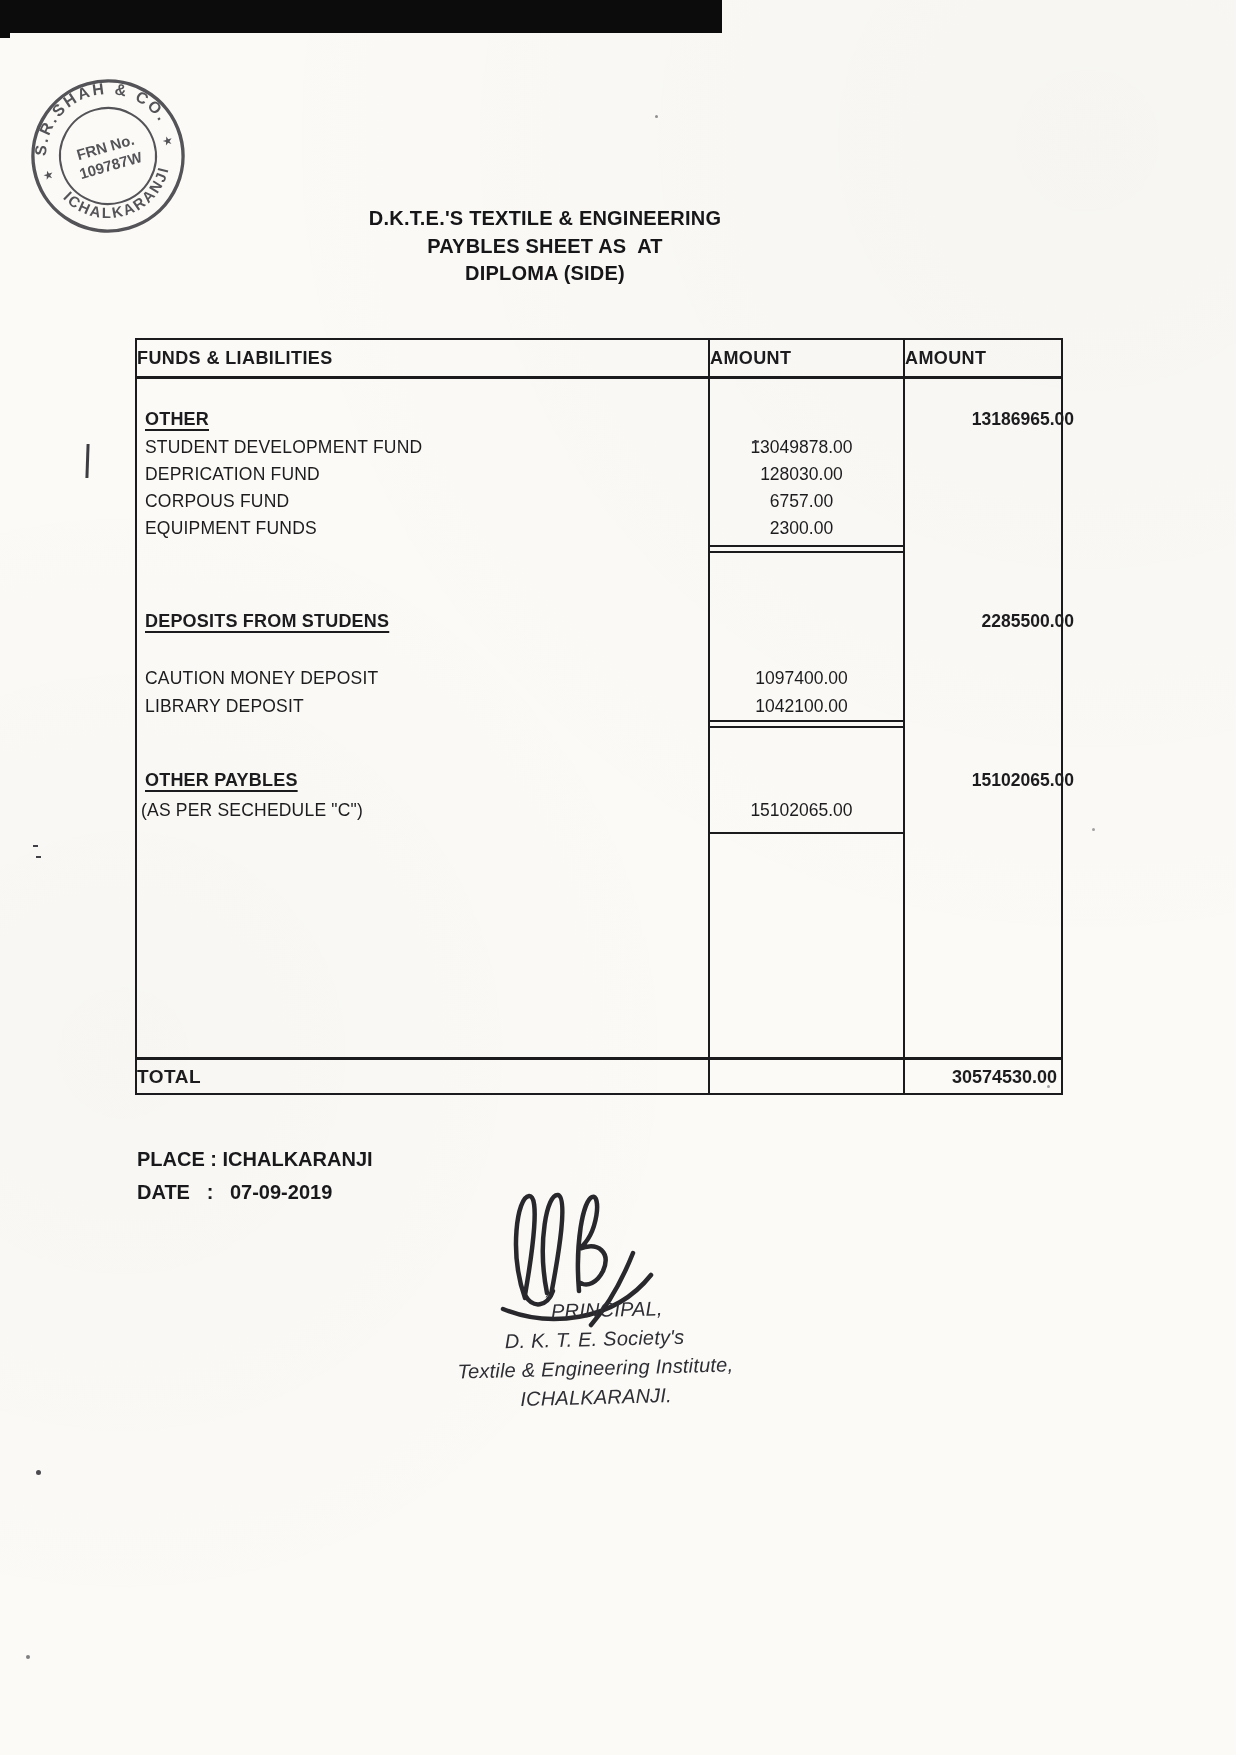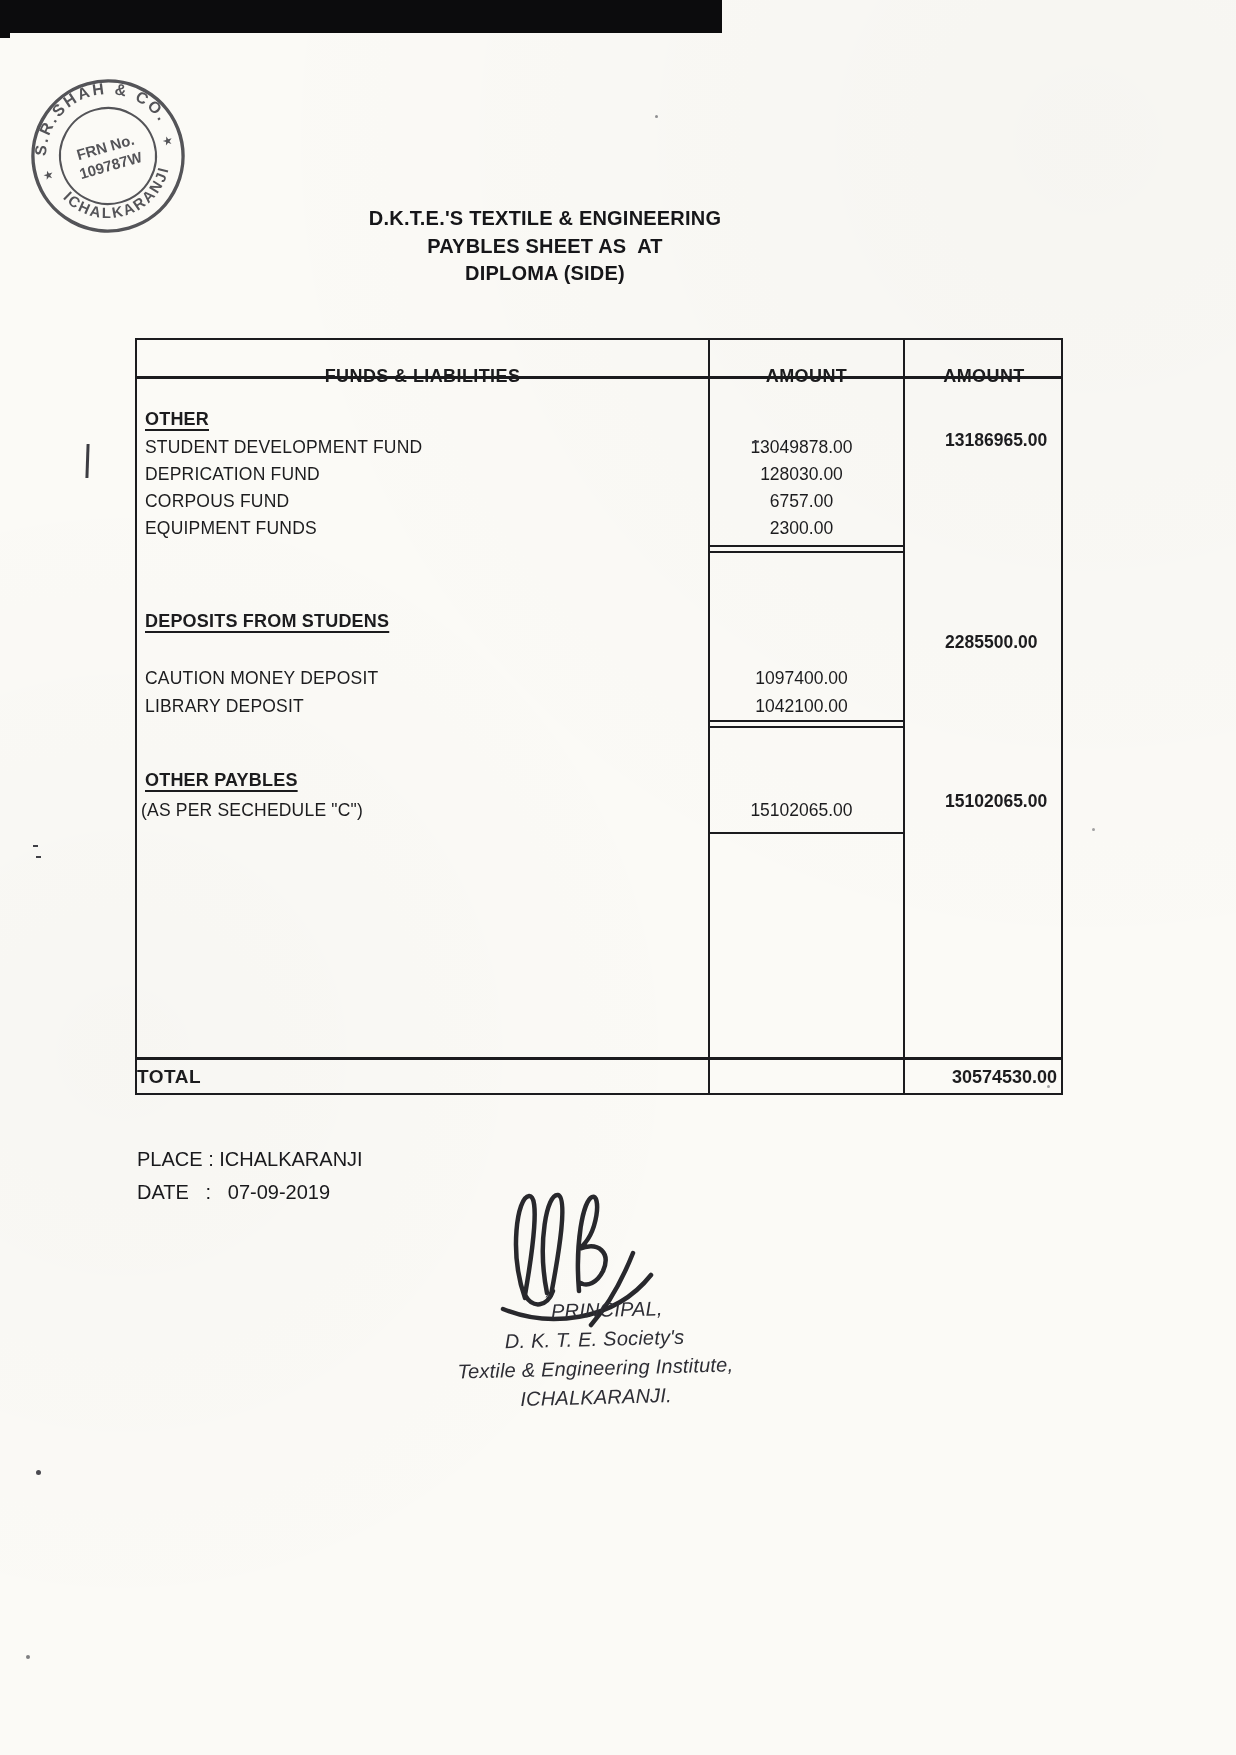--- a/index.html
+++ b/index.html
@@ -24,37 +24,37 @@
                 font-weight:bold; font-size:20px; line-height:27.5px; letter-spacing:.2px; color:#161619; }
   .titleblock div { white-space:pre; }
 
   
   .tbl { position:absolute; left:135px; top:338px; width:928px; height:757px;
          border:2.5px solid #1b1b1e; box-sizing:border-box; }
   .vline { position:absolute; top:0; bottom:0; width:2px; background:#1b1b1e; }
   .v1 { left:571px; } .v2 { left:766px; }
   .hdrline { position:absolute; left:0; right:0; top:36px; height:2.5px; background:#1b1b1e; }
   .totline { position:absolute; left:0; right:0; top:717px; height:2.5px; background:#1b1b1e; }
-  .hdr { position:absolute; top:18px; height:24px; line-height:36px; text-align:center;
+  .hdr { position:absolute; top:0; height:24px; line-height:36px; text-align:left;
          font-weight:bold; font-size:18px; letter-spacing:.4px; }
   .hc1 { left:0; width:571px; } .hc2 { left:573px; width:193px; } .hc3 { left:768px; width:158px; }
   .trow { position:absolute; left:0; width:100%; height:26px; font-size:17.5px; line-height:26px; }
   .lab { position:absolute; left:8px; white-space:pre; letter-spacing:.2px; }
   .srow .lab { font-weight:bold; font-size:18px; text-decoration:underline;
                text-underline-offset:4px; text-decoration-thickness:2px; }
   .a1 { position:absolute; left:573px; width:183px; text-align:center; }
-  .a2 { position:absolute; left:808px; width:150px; font-weight:bold;margin-top:21px; }
+  .a2 { position:absolute; left:787px; width:150px; text-align:right; font-weight:bold; }
   .brk { position:absolute; left:571px; width:197px; height:2px; background:#1b1b1e; }
   .total-label { position:absolute; top:719px; left:0; width:571px; height:36px; line-height:36px;
                  text-align:left; font-weight:bold; font-size:19px; letter-spacing:.5px; }
   .total-amt { position:absolute; top:719px; left:768px; width:152px; height:36px; line-height:36px;
                text-align:right; font-weight:bold; font-size:18px; }
 
   
-  .placeline, .dateline { position:absolute; left:137px; font-weight:normal; font-size:20px;
+  .placeline, .dateline { position:absolute; left:137px; font-weight:bold; font-size:20px;
                           white-space:pre; color:#19191c; }
   .placeline { top:1148px; } .dateline { top:1181px; }
   .signature { position:absolute; left:495px; top:1183px; opacity:.92; }
   .sigblock { position:absolute; left:428px; top:1296px; width:334px; text-align:center;
               font-style:italic; font-size:20px; line-height:29px; color:#2e2e35;
               transform:rotate(-1.5deg); letter-spacing:.2px; }
   .sigblock .l1 { margin-left:26px; }
   .caret-mark { position:absolute; left:546px; top:1292px; font-size:15px; color:#3a3a40;
                 transform:rotate(-8deg); font-style:normal; }
 

